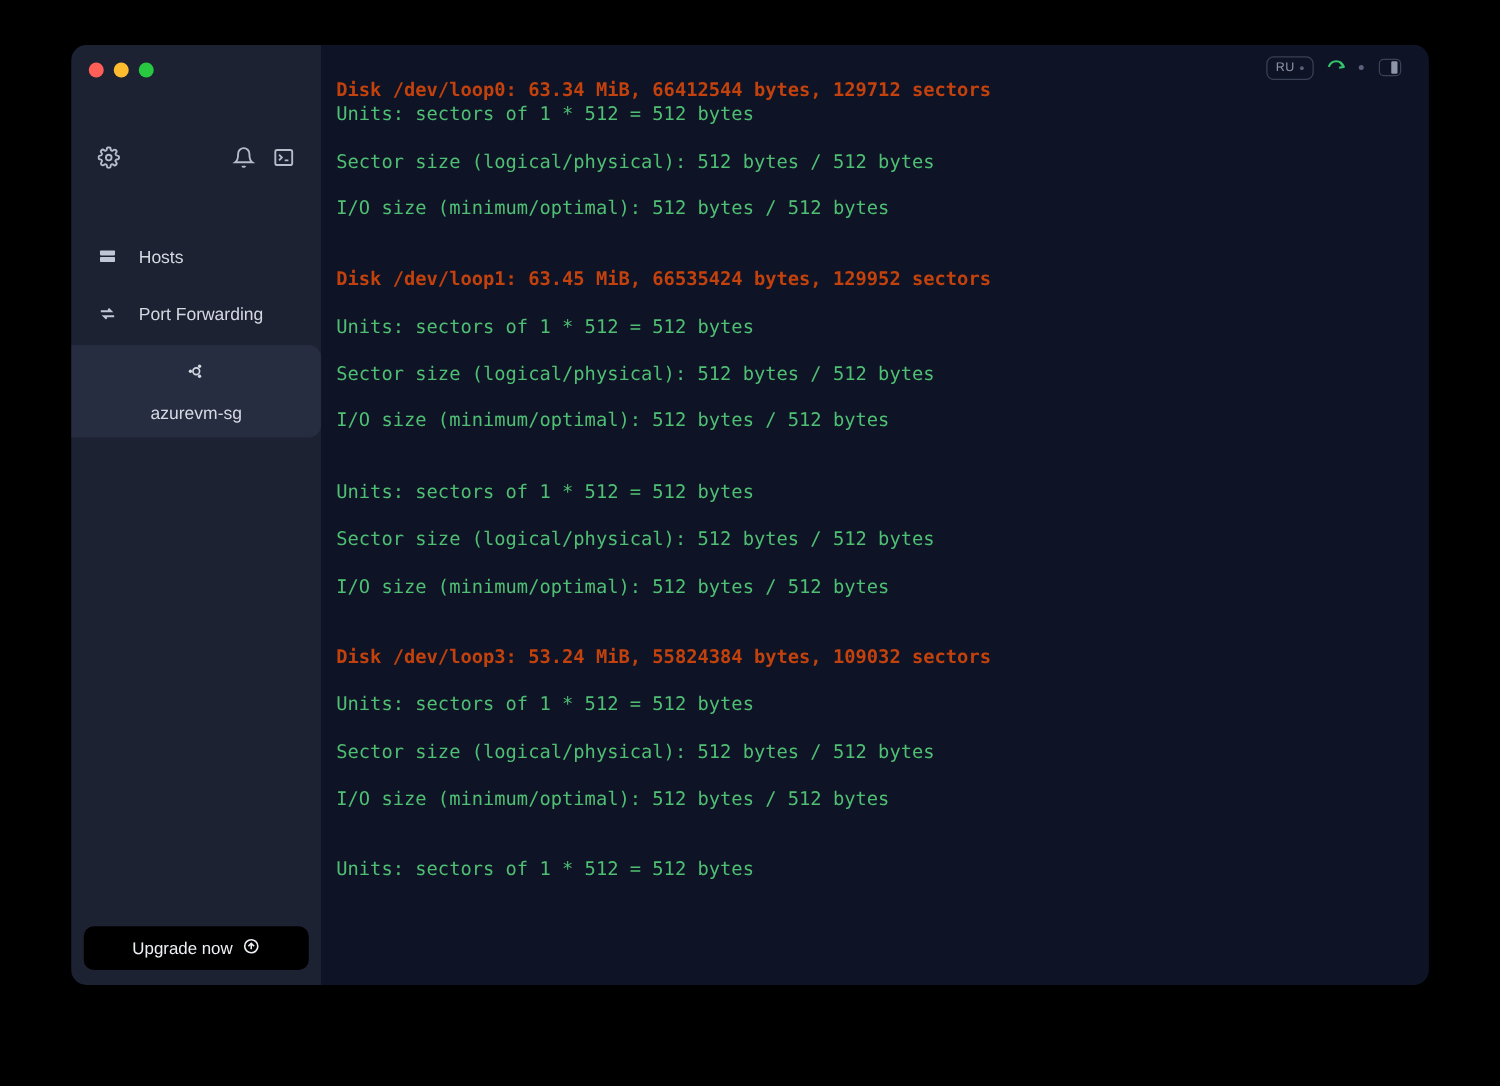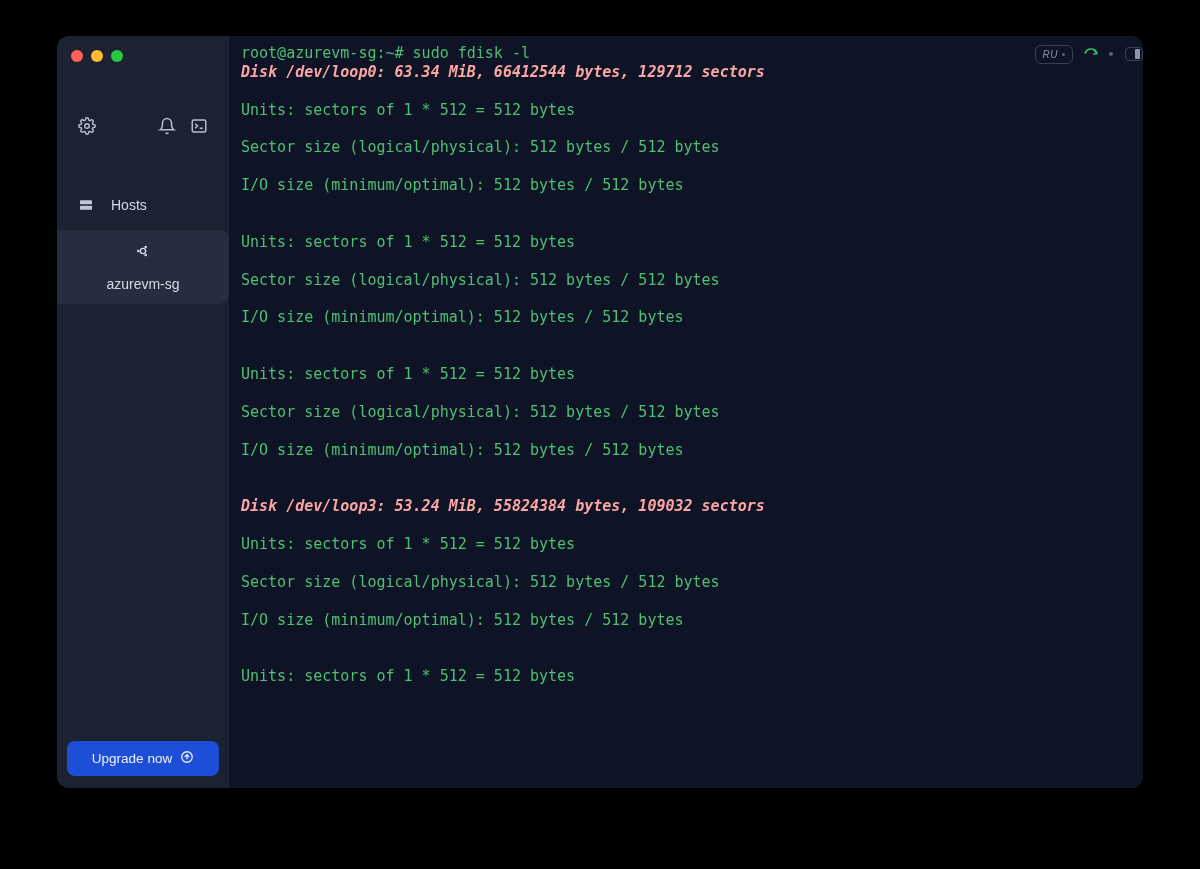--- a/index.html
+++ b/index.html
@@ -18,21 +18,21 @@
     width: 1086px;
     height: 752px;
     background: #0e1425;
     border-radius: 12px;
     box-shadow: 0 20px 60px rgba(0,0,0,0.6);
     display: flex;
     overflow: hidden;
     position: relative;
   }
   .sidebar {
-    width: 172px;
+    width: 200px;
     background: #1d2233;
     display: flex;
     flex-direction: column;
     border-top-left-radius: 12px;
     border-bottom-left-radius: 12px;
     gap: 24px;
   }
   .traffic-lights {
     display: flex;
     gap: 8px;
@@ -85,21 +85,21 @@
     color: #c1c6d4;
   }
   .nav-item.active .nav-icon { color: #d6d9e2; }
   .nav-item .nav-icon svg { width: 16px; height: 16px; }
   .sidebar-footer {
     margin-top: auto;
     padding: 10px 10px 12px 10px;
   }
   .upgrade-btn {
     width: 100%;
-    background: #1d4ed8;
+    background: #000000;
     color: #eef0f6;
     border: none;
     border-radius: 8px;
     padding: 9px 12px;
     font-size: 13.5px;
     font-weight: 500;
     display: flex;
     align-items: center;
     justify-content: center;
     gap: 8px;
@@ -110,26 +110,25 @@
   .main {
     flex: 1;
     background: #0e1425;
     position: relative;
     display: flex;
     flex-direction: column;
   }
   .topbar {
     position: absolute;
     top: 8px;
-    right: 0;
+    right: 22px;
     display: flex;
     align-items: center;
     gap: 8px;
     color: #8f95a8;
-    font-style: italic;
   }
   .top-pill {
     border: 1px solid #3a4056;
     border-radius: 6px;
     padding: 3px 7px;
     font-size: 10px;
     letter-spacing: 0.5px;
     color: #8f95a8;
     display:flex;
     align-items:center;
@@ -152,21 +151,21 @@
     flex: 1;
     padding: 8px 12px 8px 12px;
     font-family: "SF Mono", ui-monospace, Menlo, Consolas, monospace;
     font-size: 15px;
     line-height: 1.26;
     color: #4fbf73;
     white-space: pre;
     overflow: hidden;
   }
   .term-line { color:#4fbf73; }
-  .term-bold { font-weight: 700; color:#fca5a5;font-style:italic; }
+  .term-bold { font-weight: 700; color:#c2410c; }
   .term-block { margin-bottom: 18px; }
   .term-block .term-line + .term-bold,
   .term-block .term-bold + .term-line,
   .term-block .term-line + .term-line { display:block; }
 </style>
 </head>
 <body>
 
 <div class="window">
   <aside class="sidebar">
@@ -208,20 +207,28 @@
     <nav class="nav">
       <div class="nav-item">
         <span class="nav-icon">
           <svg viewBox="0 0 24 24" fill="currentColor">
               <rect x="3" y="5" width="18" height="6" rx="1"></rect>
               <rect x="3" y="13" width="18" height="6" rx="1"></rect>
             </svg>
         </span>
         <span>Hosts</span>
       </div>
+      <div class="nav-item">
+        <span class="nav-icon">
+          <svg viewBox="0 0 24 24" fill="none" stroke="currentColor" stroke-width="2.5">
+              <path d="M4 9h12l-3-3M20 15H8l3 3"></path>
+            </svg>
+        </span>
+        <span>Port Forwarding</span>
+      </div>
       <div class="nav-item active">
         <span class="nav-icon">
           <svg viewBox="0 0 24 24" fill="none" stroke="currentColor" stroke-width="2">
               <circle cx="12" cy="12" r="4"></circle>
               <circle cx="5" cy="12" r="2" fill="currentColor" stroke="none"></circle>
               <circle cx="16" cy="6" r="2" fill="currentColor" stroke="none"></circle>
               <circle cx="16" cy="18" r="2" fill="currentColor" stroke="none"></circle>
             </svg>
         </span>
         <span>azurevm-sg</span>
@@ -252,26 +259,27 @@
           <svg viewBox="0 0 24 24" width="18" height="18" fill="none" stroke="currentColor" stroke-width="2.3">
               <path d="M4 14c3-8 13-8 16 0"></path>
               <path d="M16 9l4 5-5 1" stroke-linejoin="round"></path>
             </svg>
         </span>
       </div>
       <span class="top-dot"></span>
       <div class="top-icon panel"></div>
     </div>
 
-    <div class="terminal" id="terminal"><div class="term-block" style="margin-bottom:0"><span class="term-line">root@azurevm-sg:~# sudo fdisk -l</span>
+    <div class="terminal" id="terminal"><div class="term-block" style="margin-bottom:0">
 <span class="term-bold">Disk /dev/loop0: 63.34 MiB, 66412544 bytes, 129712 sectors</span>
 <span class="term-line">Units: sectors of 1 * 512 = 512 bytes</span>
 <span class="term-line">Sector size (logical/physical): 512 bytes / 512 bytes</span>
 <span class="term-line">I/O size (minimum/optimal): 512 bytes / 512 bytes</span>
 
+<span class="term-bold">Disk /dev/loop1: 63.45 MiB, 66535424 bytes, 129952 sectors</span>
 <span class="term-line">Units: sectors of 1 * 512 = 512 bytes</span>
 <span class="term-line">Sector size (logical/physical): 512 bytes / 512 bytes</span>
 <span class="term-line">I/O size (minimum/optimal): 512 bytes / 512 bytes</span>
 
 <span class="term-line">Units: sectors of 1 * 512 = 512 bytes</span>
 <span class="term-line">Sector size (logical/physical): 512 bytes / 512 bytes</span>
 <span class="term-line">I/O size (minimum/optimal): 512 bytes / 512 bytes</span>
 
 <span class="term-bold">Disk /dev/loop3: 53.24 MiB, 55824384 bytes, 109032 sectors</span>
 <span class="term-line">Units: sectors of 1 * 512 = 512 bytes</span>

